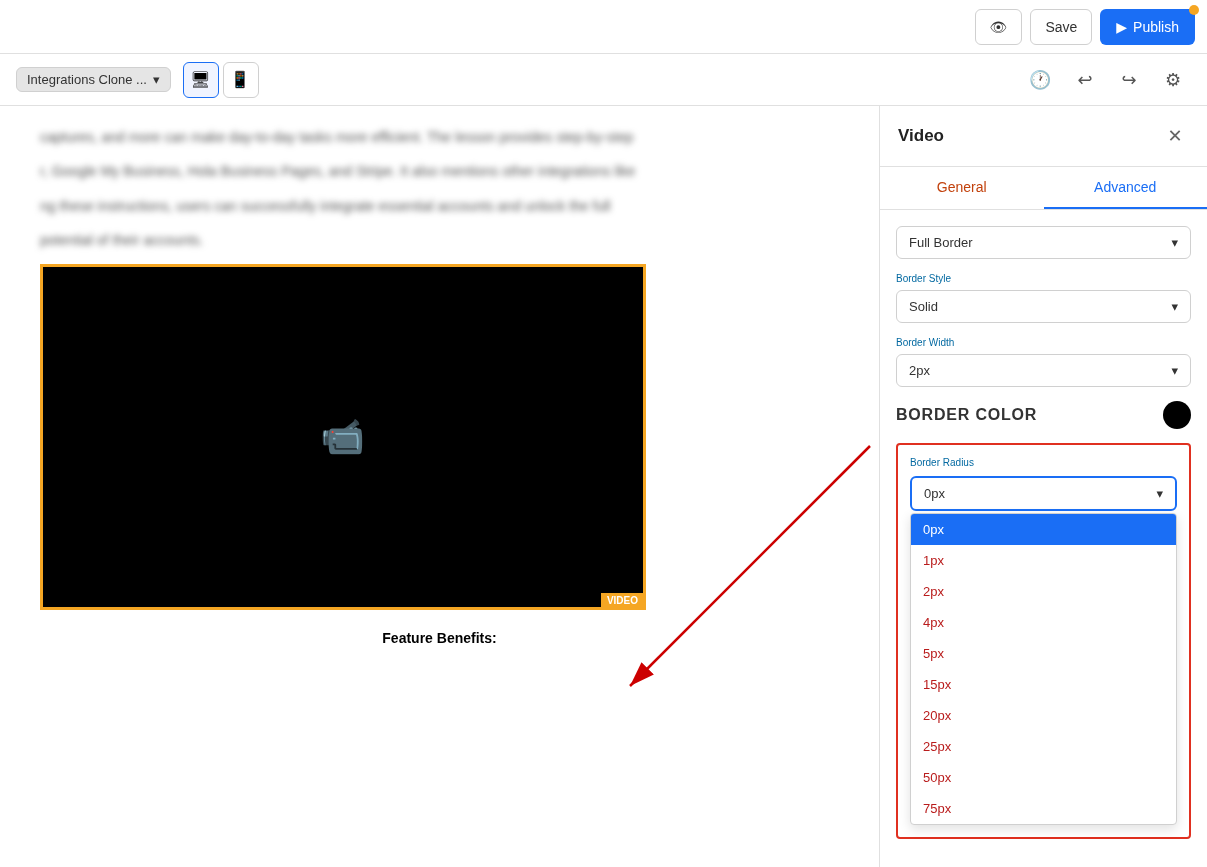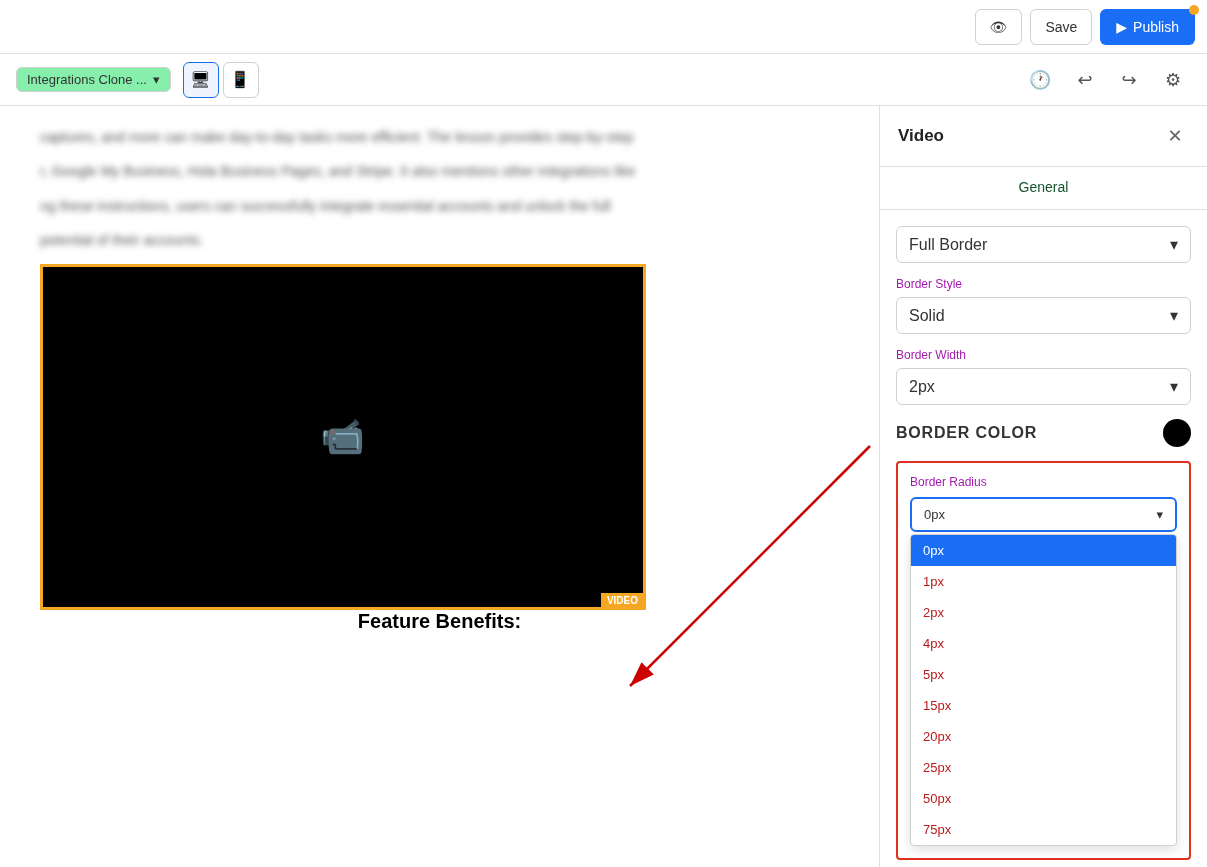--- a/index.html
+++ b/index.html
@@ -70,21 +70,21 @@
     .project-selector {
       display: flex;
       align-items: center;
       gap: 6px;
       border: 1px solid #d0d0d0;
       border-radius: 6px;
       padding: 4px 10px;
       cursor: pointer;
       font-size: 13px;
       color: #333;
-      background: #86efac;
+      background: #e5e5e5;
     }
     .device-btns {
       display: flex;
       gap: 4px;
     }
     .device-btn {
       width: 36px;
       height: 36px;
       border: 1px solid #d0d0d0;
       border-radius: 6px;
@@ -166,22 +166,23 @@
       bottom: -1px;
       right: -1px;
       background: #f5a623;
       color: #fff;
       font-size: 10px;
       font-weight: bold;
       padding: 2px 6px;
     }
     .feature-benefits {
       text-align: center;
+      margin-top: 20px;
       font-weight: bold;
-      font-size: 20px;
+      font-size: 14px;
     }
 
     
     .side-panel {
       width: 328px;
       background: #fff;
       border-left: 1px solid #e0e0e0;
       display: flex;
       flex-direction: column;
       flex-shrink: 0;
@@ -215,49 +216,49 @@
     .panel-tabs {
       display: flex;
       border-bottom: 1px solid #e0e0e0;
     }
     .panel-tab {
       flex: 1;
       text-align: center;
       padding: 12px;
       font-size: 14px;
       cursor: pointer;
-      color: #14532d;
+      color: #c2410c;
       border-bottom: 2px solid transparent;
     }
     .panel-tab.active {
       color: #1a6ef5;
       border-bottom: 2px solid #1a6ef5;
     }
     .panel-body {
       flex: 1;
       overflow-y: auto;
       padding: 16px;
       display: flex;
       flex-direction: column;
       gap: 14px;
       position: relative;
     }
 
     
     .field-group { display: flex; flex-direction: column; gap: 6px; }
-    .field-label { font-size: 12px; color: #a21caf; font-weight: 500; }
+    .field-label { font-size: 10px; color: #0369a1; font-weight: 500; }
     .field-label-upper { font-size: 16px; color: #333; font-weight: 700; letter-spacing: 0.05em; text-transform: uppercase; }
     .select-field {
       display: flex;
       align-items: center;
       justify-content: space-between;
       border: 1px solid #d0d0d0;
       border-radius: 6px;
       padding: 8px 12px;
-      font-size: 16px;
+      font-size: 13px;
       color: #333;
       cursor: pointer;
       background: #fff;
     }
     .color-swatch {
       width: 28px;
       height: 28px;
       border-radius: 50%;
       background: #000;
       cursor: pointer;
@@ -393,20 +394,21 @@
     </div>
   </div>
 
   <div class="side-panel">
     <div class="panel-header">
       <span class="panel-title">Video</span>
       <button class="close-btn">✕</button>
     </div>
     <div class="panel-tabs">
       <div class="panel-tab">General</div>
+      <div class="panel-tab active">Advanced</div>
     </div>
     <div class="panel-body">
 
       <div class="field-group">
         <div class="select-field">
           <span>Full Border</span>
           <span>▾</span>
         </div>
       </div>
 

